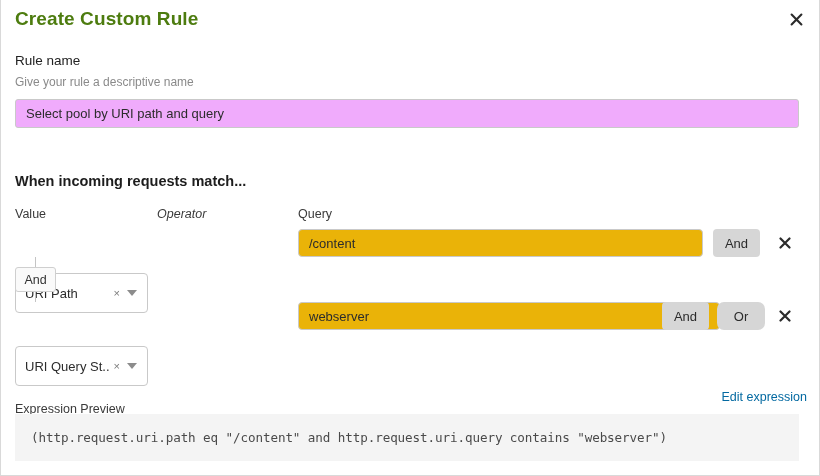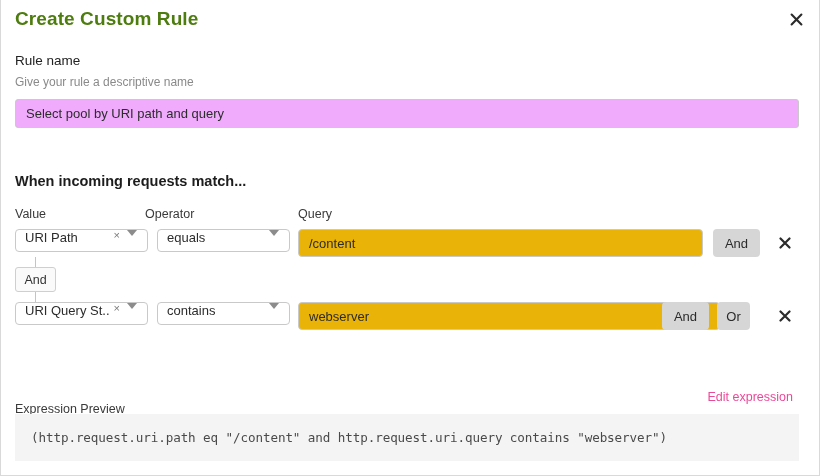--- a/index.html
+++ b/index.html
@@ -75,36 +75,38 @@
   }
 
   
   .col-head {
     position: absolute;
     top: 207px;
     font-size: 12.5px;
     color: #3a3a3a;
   }
   .col-head.field { left: 14px; }
-  .col-head.operator { left: 144px; }
+  .col-head.operator { left: 156px; font-style: italic; }
   .col-head.value { left: 297px; }
 
   
   .cond-row { position: absolute; left: 0; width: 820px; height: 28px; }
   .cond-row.r1 { top: 229px; }
   .cond-row.r2 { top: 302px; }
 
   .select-box {
     position: absolute;
-    height: 23px;
+    height: 40px;
     border: 1px solid #c9c9c9;
     border-radius: 4px;
     background: #ffffff;
     display: flex;
-    cursor: pointer;
+    align-items: center;
+    cursor: pointer;
+    margin-top: 44px;
   }
   .select-box .sel-text {
     flex: 1 1 auto;
     font-size: 13px;
     color: #2c2c2c;
     padding-left: 9px;
     white-space: nowrap;
     overflow: hidden;
   }
   .select-box .clear-x {
@@ -151,21 +153,21 @@
     border-radius: 4px;
     font-family: "Liberation Sans", sans-serif;
     font-size: 13px;
     color: #2b2b2b;
     cursor: pointer;
     padding: 0 14px;
     display: flex; align-items: center; justify-content: center;
   }
   .logic-btn.and-r1 { left: 712px; width: 47px; }
   .logic-btn.and-r2 { left: 661px; width: 47px; }
-  .logic-btn.or-r2  { left: 716px; width: 33px; }
+  .logic-btn.or-r2  { left: 716px; width: 48px; border-radius: 7px; }
 
   .del-btn {
     position: absolute;
     left: 775px;
     width: 18px; height: 28px;
     display: flex; align-items: center; justify-content: center;
     font-size: 14px; font-weight: bold;
     color: #2b2b2b;
     cursor: pointer;
     line-height: 1;
@@ -200,23 +202,23 @@
   
   .expr-label {
     position: absolute;
     left: 14px; top: 390px;
     font-size: 12.5px;
     color: #3a3a3a;
     margin-top: 12px;
   }
   .edit-expr {
     position: absolute;
-    right: 26px; top: 390px;
+    right: 12px; top: 390px;
     font-size: 12.5px;
-    color: #ec4899;
+    color: #0369a1;
     cursor: pointer;
     text-decoration: none;
   }
   .expr-box {
     position: absolute;
     left: 14px; top: 414px;
     width: 784px; height: 47px;
     background: #f4f4f4;
     display: flex;
     align-items: center;
@@ -249,47 +251,39 @@
   <div class="when-heading">When incoming requests match...</div>
 
   <div class="col-head field">Value</div>
   <div class="col-head operator">Operator</div>
   <div class="col-head value">Query</div>
 
   <div class="cond-row r1">
     <div class="select-box field-select">
       <span class="sel-text">URI Path</span>
       <span class="clear-x">×</span>
-      <span class="caret"></span>
-    </div>
-    <div class="select-box op-select">
-      <span class="sel-text">equals</span>
       <span class="caret"></span>
     </div>
     <input class="value-input v1" type="text" value="/content" style="">
     <div class="logic-btn and-r1">And</div>
     <div class="del-btn">
       <svg width="12" height="12" viewBox="0 0 12 12" aria-hidden="true">
         <path d="M1.5 1.5 L10.5 10.5 M10.5 1.5 L1.5 10.5" stroke="#2b2b2b" stroke-width="2.2" stroke-linecap="round"></path>
       </svg>
     </div>
   </div>
 
   <div class="connector-top"></div>
   <div class="and-badge">And</div>
   <div class="connector-bot"></div>
 
   <div class="cond-row r2">
     <div class="select-box field-select">
       <span class="sel-text">URI Query St...</span>
       <span class="clear-x">×</span>
-      <span class="caret"></span>
-    </div>
-    <div class="select-box op-select">
-      <span class="sel-text">contains</span>
       <span class="caret"></span>
     </div>
     <input class="value-input v2" type="text" value="webserver" style="">
     <div class="logic-btn and-r2">And</div>
     <div class="logic-btn or-r2">Or</div>
     <div class="del-btn">
       <svg width="12" height="12" viewBox="0 0 12 12" aria-hidden="true">
         <path d="M1.5 1.5 L10.5 10.5 M10.5 1.5 L1.5 10.5" stroke="#2b2b2b" stroke-width="2.2" stroke-linecap="round"></path>
       </svg>
     </div>

